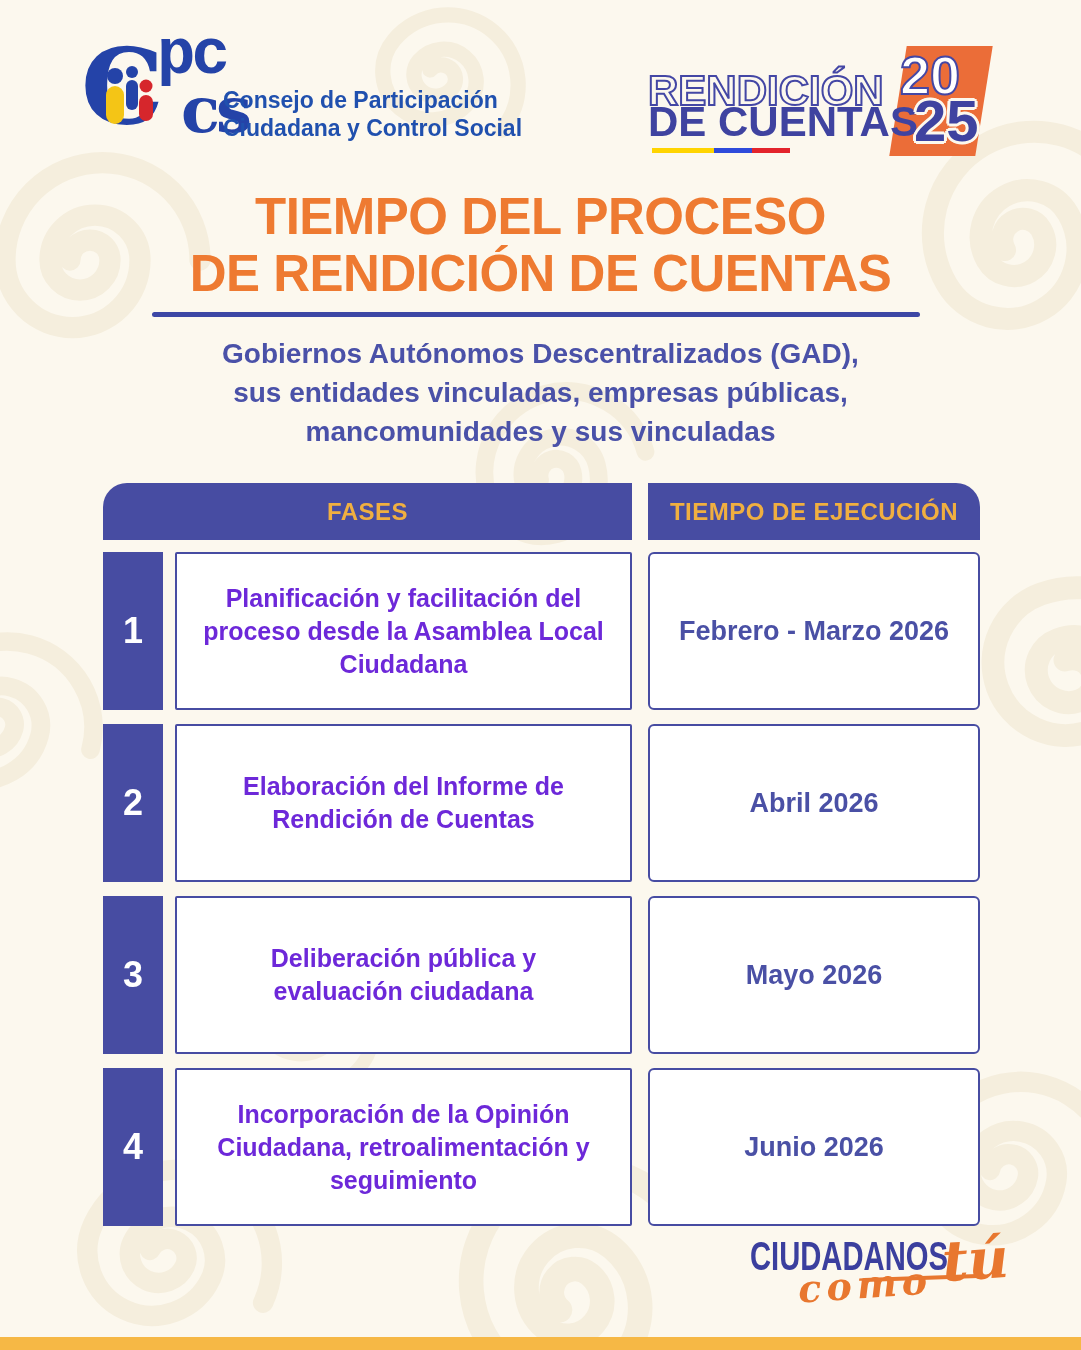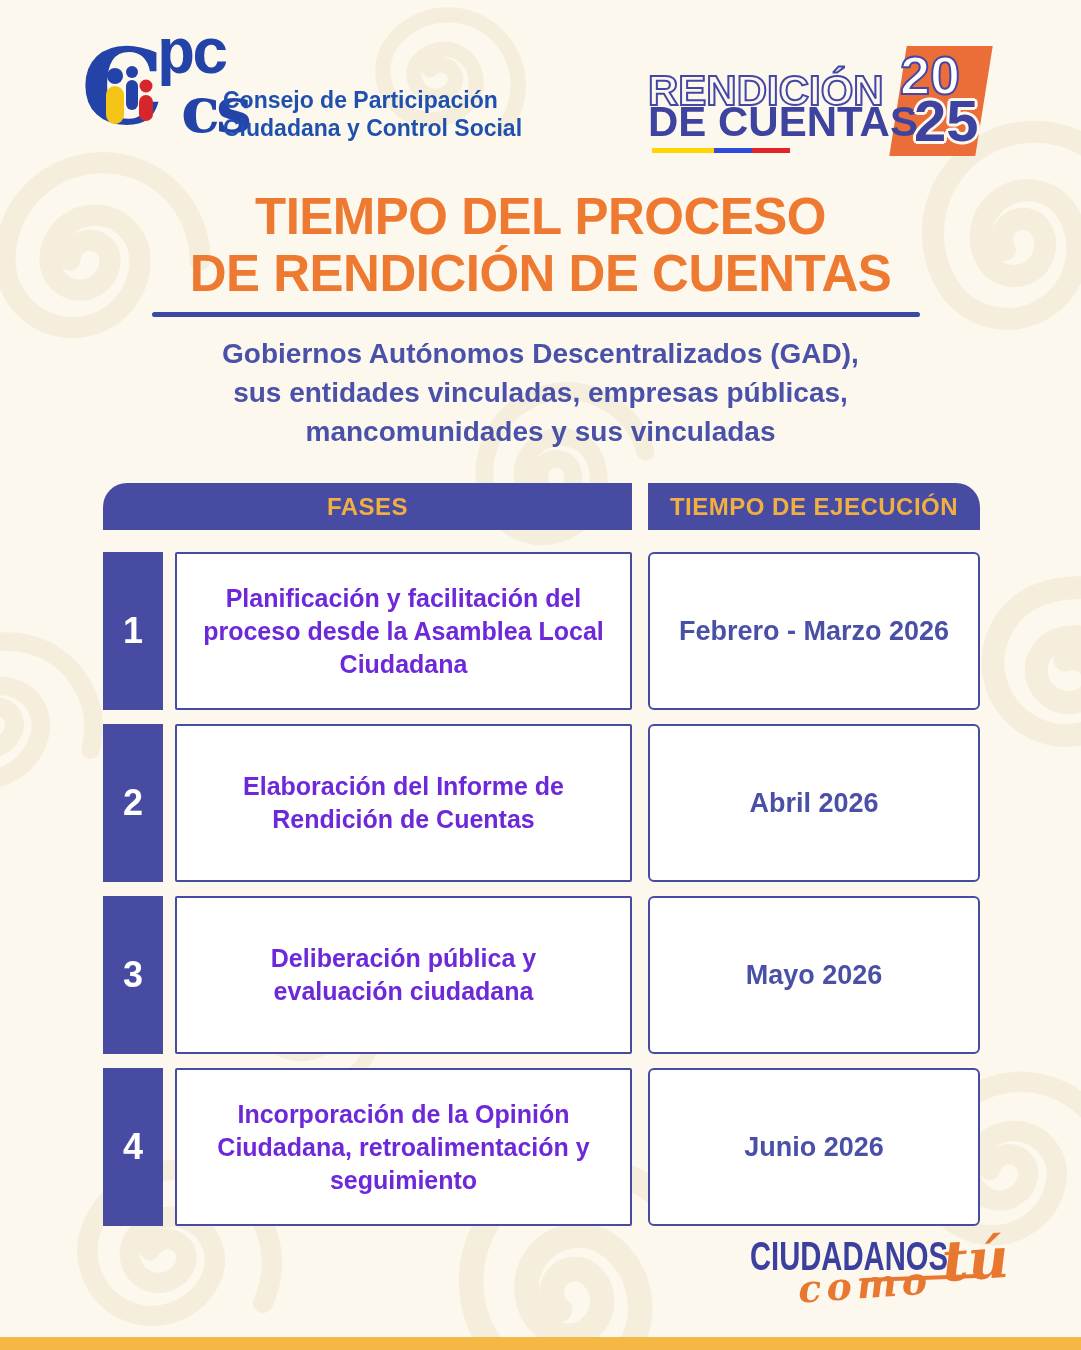--- a/index.html
+++ b/index.html
@@ -43,21 +43,21 @@
 
   
   .title { position:absolute; left:0; right:0; top:188px; text-align:center;
     color:#EE7A31; font-weight:bold; font-size:51px; line-height:57px; letter-spacing:-0.5px; }
   .divider { position:absolute; left:152px; top:312px; width:768px; height:5px;
     background:#3D47A5; border-radius:3px; }
   .subtitle { position:absolute; left:0; right:0; top:334px; text-align:center;
     color:#4A51A8; font-weight:bold; font-size:28px; line-height:39px; }
 
   
-  .tbl-head { position:absolute; top:483px; height:47px; background:#474CA2;
+  .tbl-head { position:absolute; top:483px; height:57px; background:#474CA2;
     color:#F0AF40; font-weight:bold; font-size:24px; letter-spacing:0.5px;
     display:flex; align-items:center; justify-content:center; }
   .tbl-head.left  { left:103px; width:529px; border-radius:24px 0 0 0; }
   .tbl-head.right { left:648px; width:332px; border-radius:0 24px 0 0; }
 
   .row { position:absolute; left:103px; width:877px; height:158px; }
   .row-num { position:absolute; left:0; top:0; width:60px; height:158px; background:#474CA2;
     color:#FFFFFF; font-size:36px; font-weight:bold;
     display:flex; align-items:center; justify-content:center; }
   .row:last-of-type .row-num { border-radius:0 0 0 22px; }

